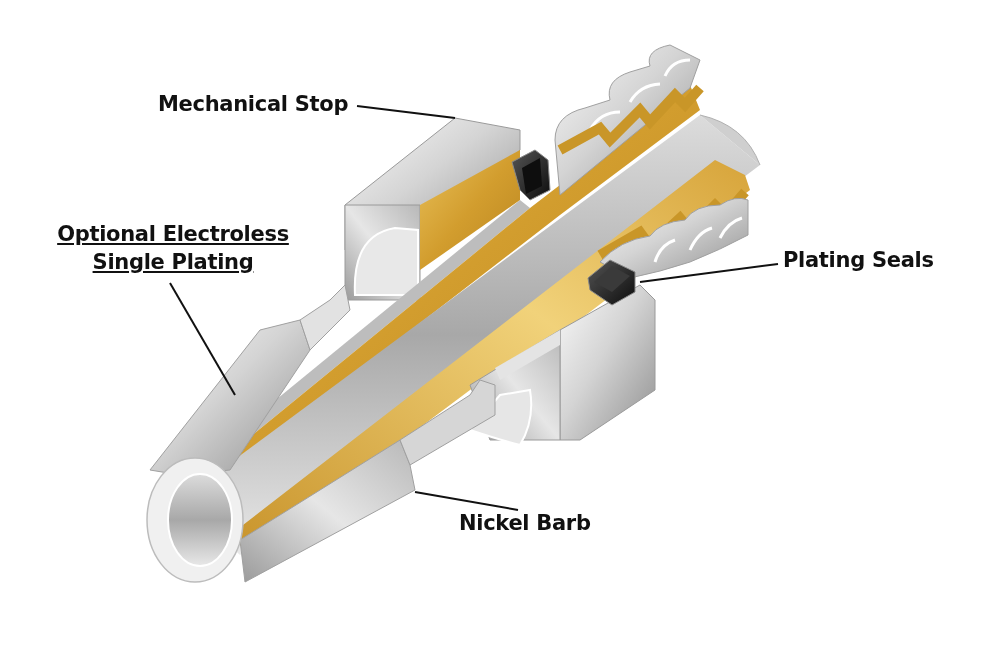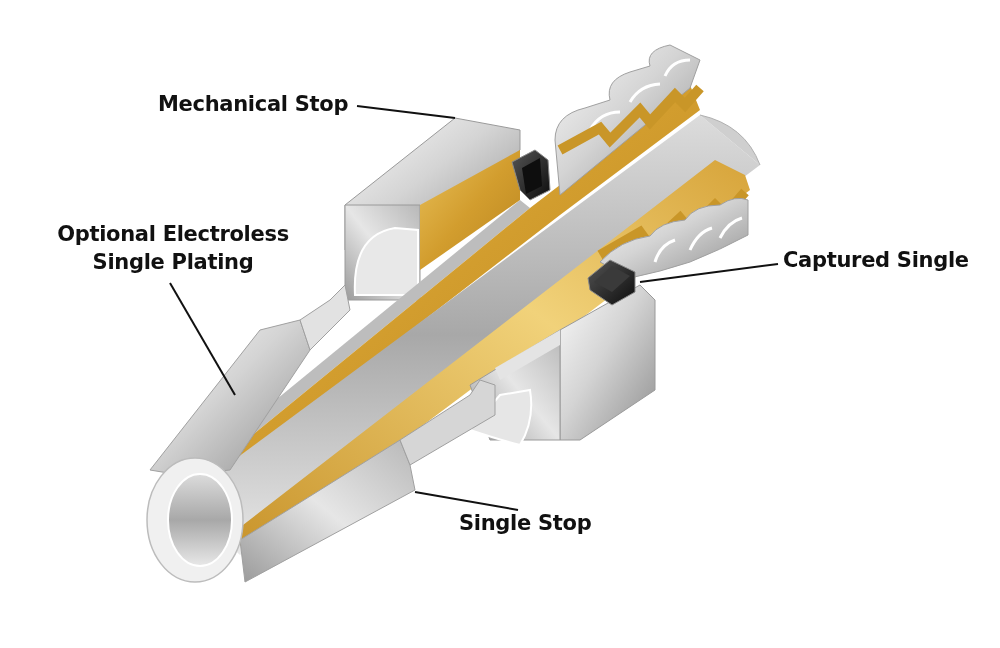--- a/index.html
+++ b/index.html
@@ -7,21 +7,21 @@
   svg.art { position: absolute; left: 0; top: 0; }
   .label {
     position: absolute;
     font-family: "DejaVu Sans", sans-serif;
     font-weight: bold;
     font-size: 21px;
     color: #111111;
     white-space: nowrap;
     letter-spacing: -0.3px;
   }
-  .label.center { text-align: center; line-height: 28px; }
+  .label.center { text-align: center; line-height: 28px; text-decoration: underline; }
 </style>
 </head>
 <body>
 
 <div class="stage">
 
   <svg class="art" width="1000" height="648" viewBox="0 0 1000 648">
     <defs>
       <linearGradient id="metal" x1="0" y1="0" x2="1" y2="1">
         <stop offset="0" stop-color="#fafafa"></stop>
@@ -121,17 +121,17 @@
     </g>
   </svg>
 
   <div class="label" style="left:158px; top:92px;">Mechanical Stop</div>
 
   <div class="label center" style="left:48px; top:220px; width:250px;">
     <div>Optional Electroless</div>
     <div>Single Plating</div>
   </div>
 
-  <div class="label" style="left:783px; top:248px;">Captured Single</div>
+  <div class="label" style="left:783px; top:248px;">Plating Seals</div>
 
-  <div class="label" style="left:459px; top:511px;">Single Stop</div>
+  <div class="label" style="left:459px; top:511px;">Nickel Barb</div>
 
 </div>
 
 </body></html>

